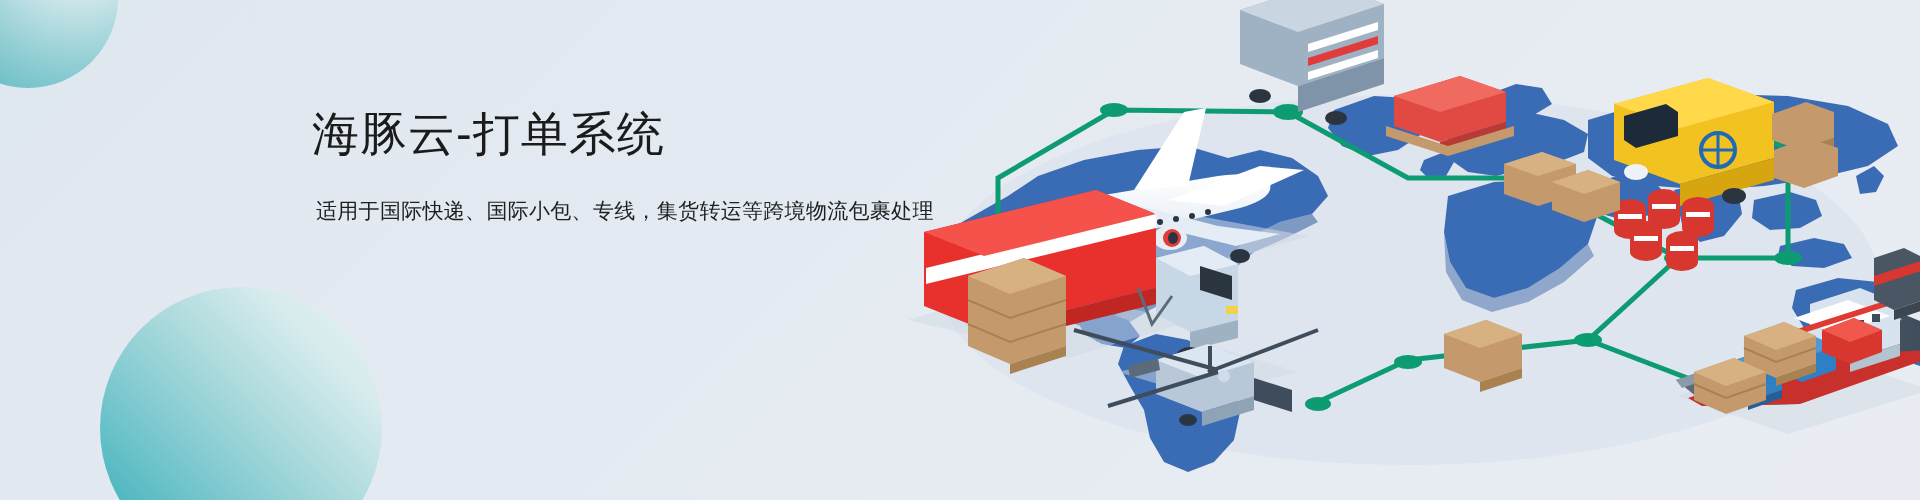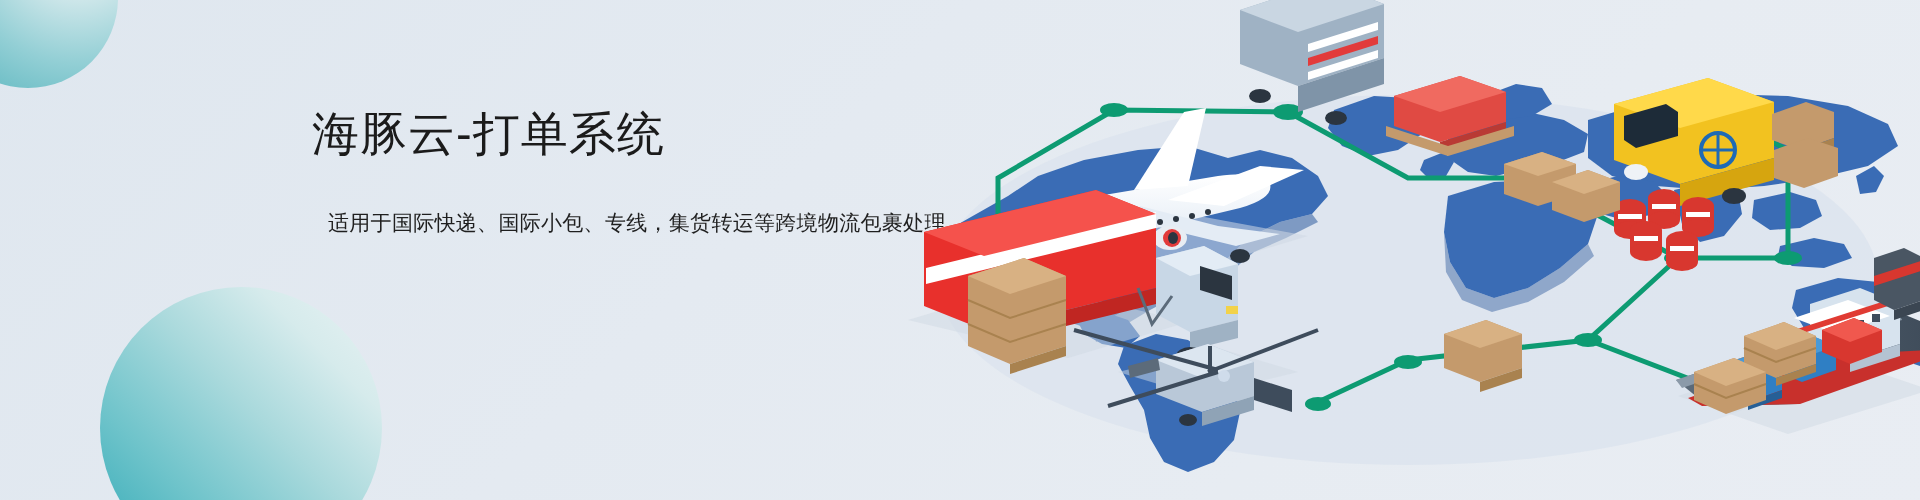--- a/index.html
+++ b/index.html
@@ -50,21 +50,21 @@
   #banner-title {
     margin: 0;
     font-size: 47px;
     line-height: 1.18;
     font-weight: 400;
     letter-spacing: 1px;
     color: #1b1b1b;
     white-space: nowrap;
   }
   #banner-subtitle {
-    margin: 16px;
+    margin: 4px;
     padding-top: 30px;
     font-size: 21px;
     line-height: 1.5;
     font-weight: 400;
     letter-spacing: 0.3px;
     color: #1f1f1f;
     white-space: nowrap;
   }
   
   #illustration {

